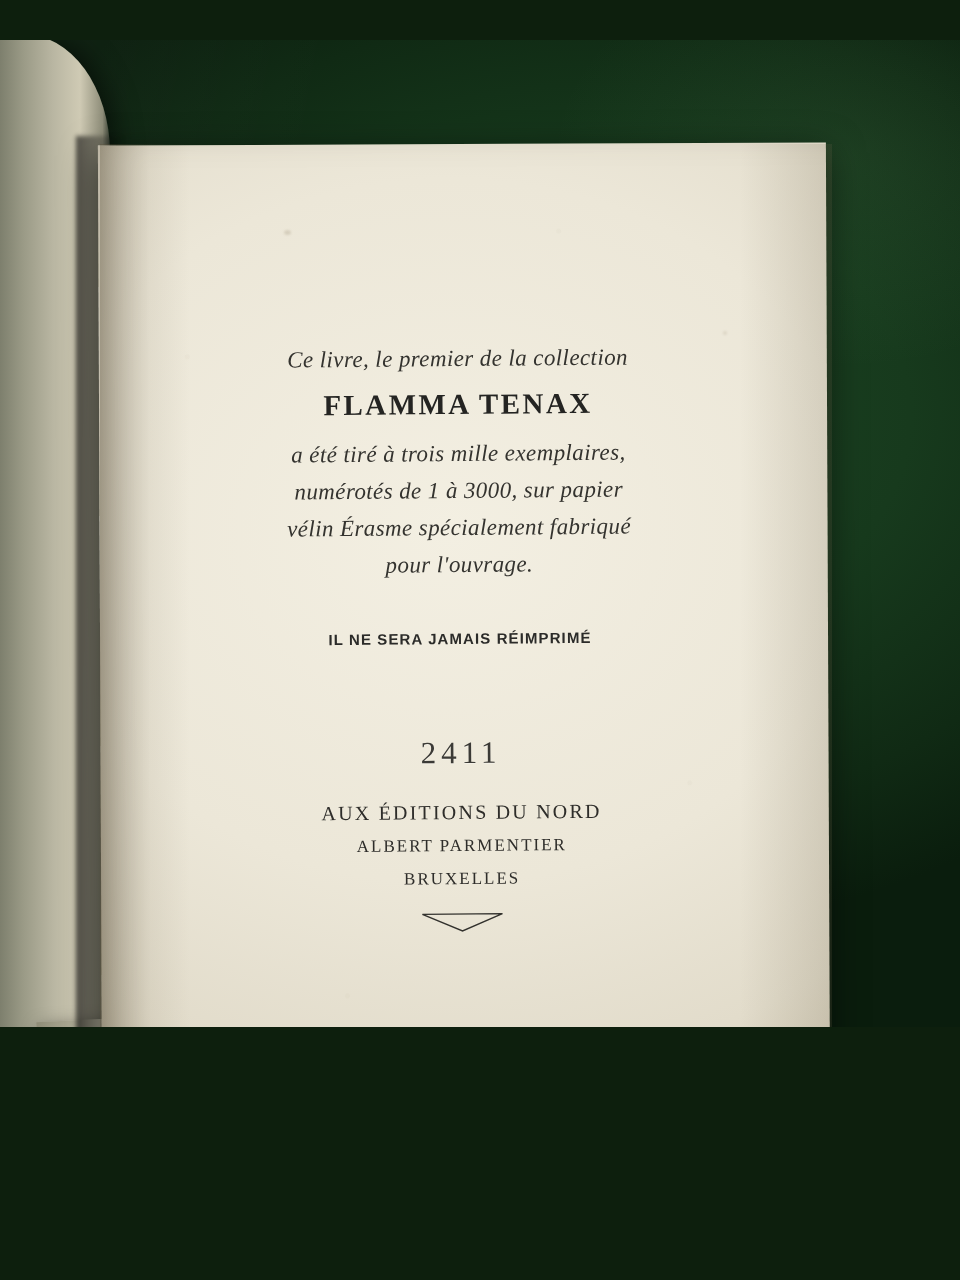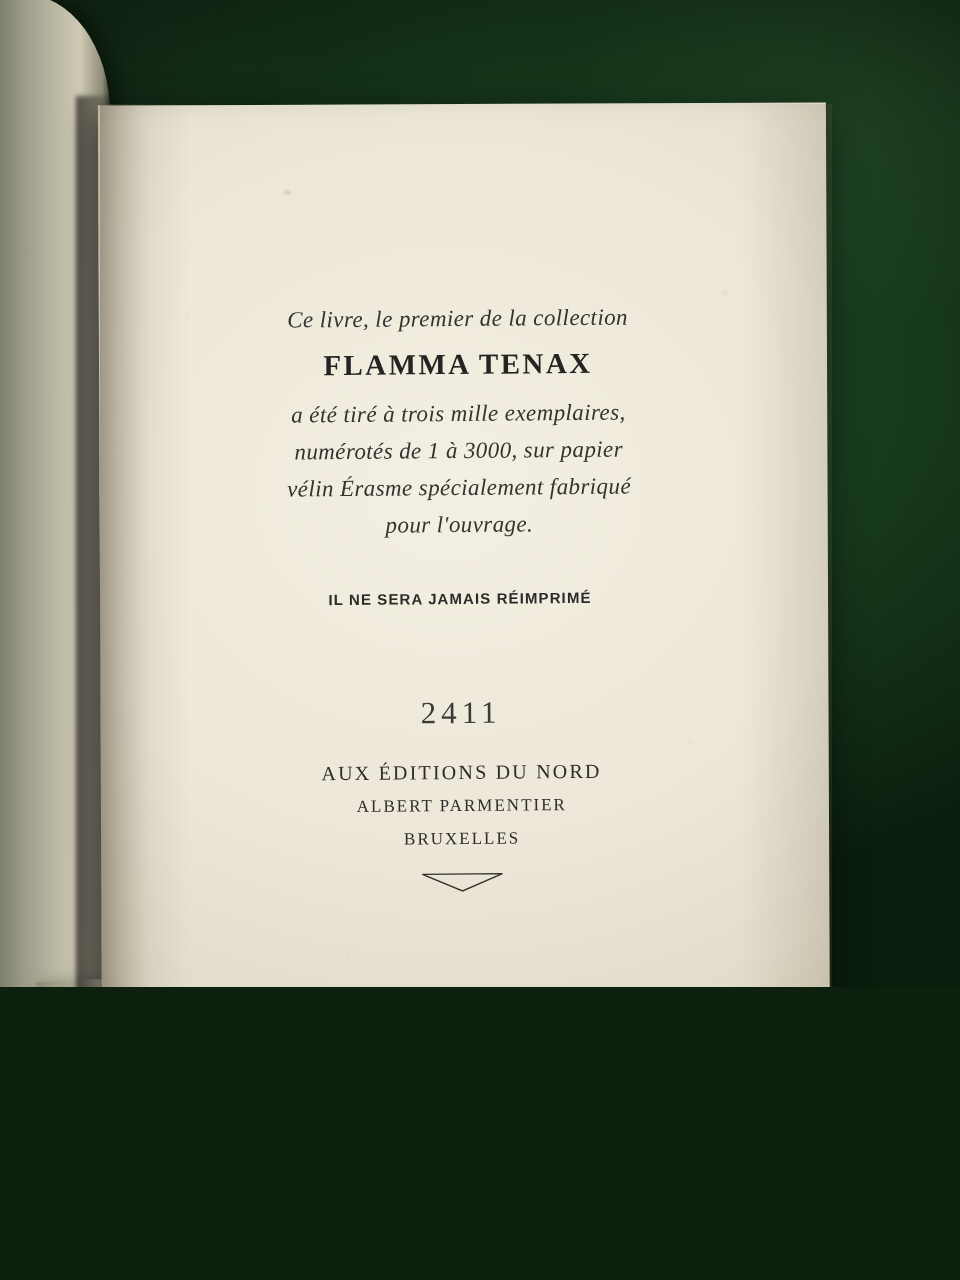--- a/index.html
+++ b/index.html
@@ -7,20 +7,21 @@
     padding: 0;
     background: #0d1f0d;
   }
   #scene {
     position: relative;
     width: 960px;
     height: 987px;
     overflow: hidden;
     background: #3b82f6;
     font-family: "Liberation Serif", serif;
+    margin-top: 40px;
   }
   
   .backdrop {
     position: absolute;
     inset: 0;
     background:
       radial-gradient(ellipse 700px 520px at 62% 38%, #1d4524 0%, #173a1d 45%, #102a14 78%, #0a1d0d 100%),
       linear-gradient(180deg, #16331b 0%, #16351c 55%, #0e2511 100%);
   }
   .backdrop-sheen {

